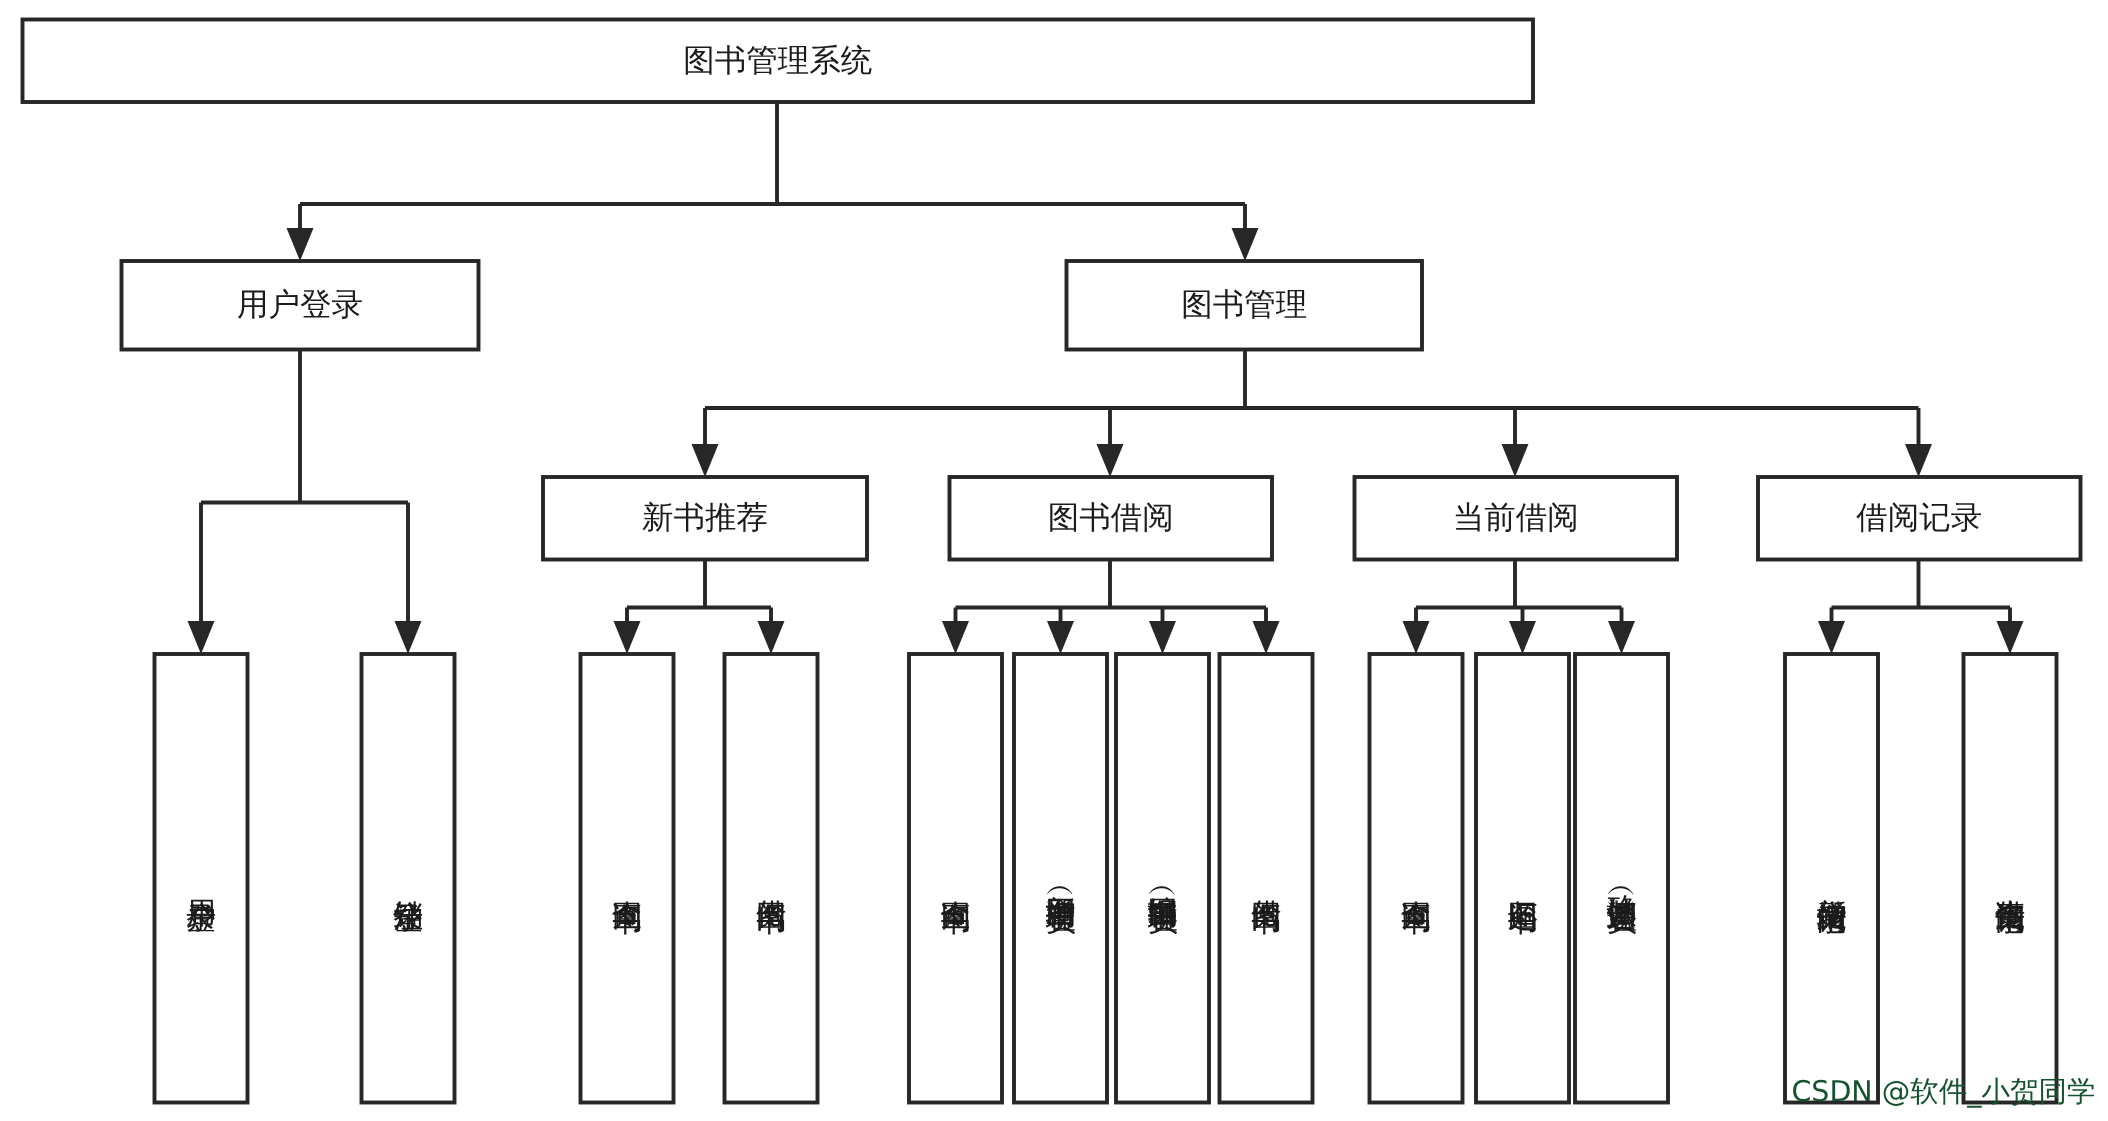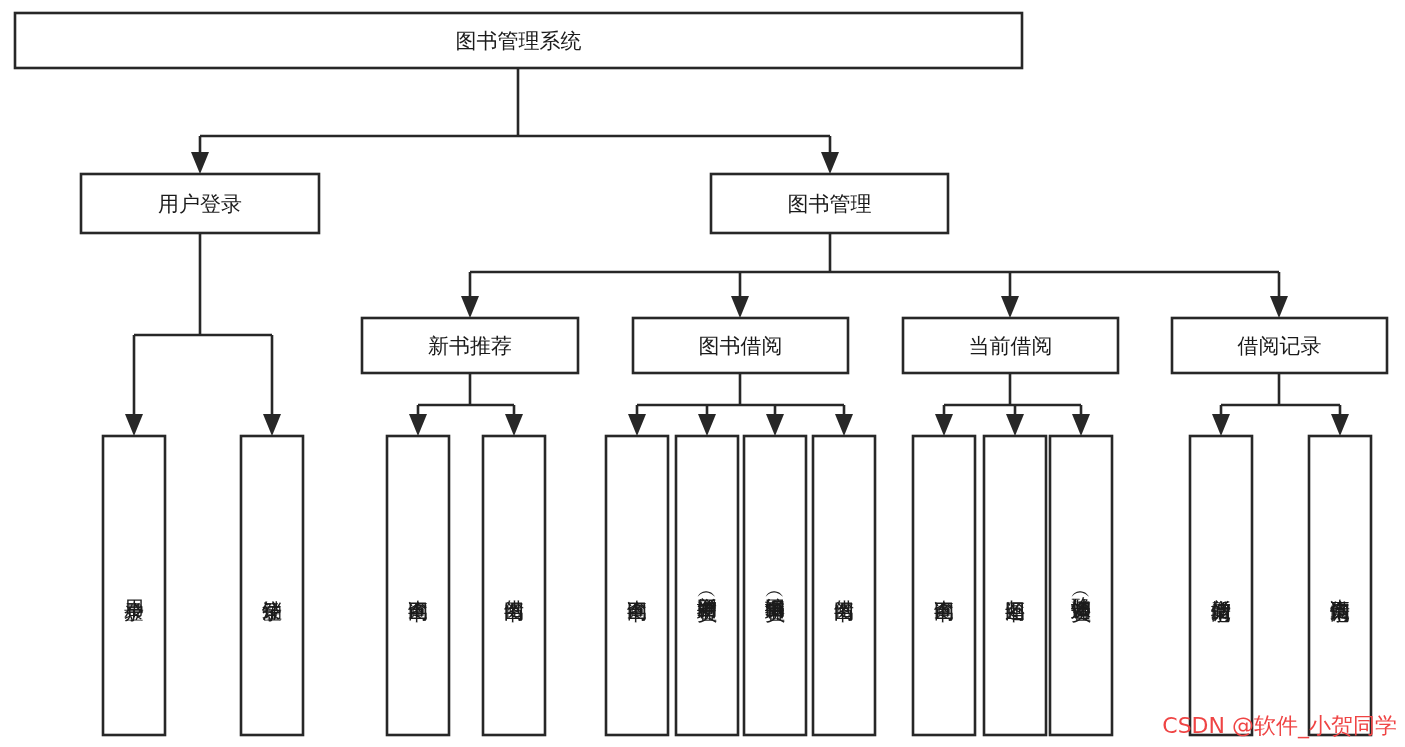--- a/index.html
+++ b/index.html
@@ -65,22 +65,22 @@
     text-orientation: upright;
     letter-spacing: 1px;
     white-space: nowrap;
     text-align: center;
   }
   #watermark {
     position: absolute;
     right: 8px;
     bottom: 6px;
     font-family: "DejaVu Sans", "Liberation Sans", sans-serif;
-    font-size: 22px;
-    color: #ef4444;
+    font-size: 19px;
+    color: #14532d;
     white-space: nowrap;
     user-select: none;
   }
 </style>
 </head>
 <body>
 
 <div id="diagram-root">
   <svg id="tree-svg" viewBox="0 0 1405 747">
     <defs></defs>

